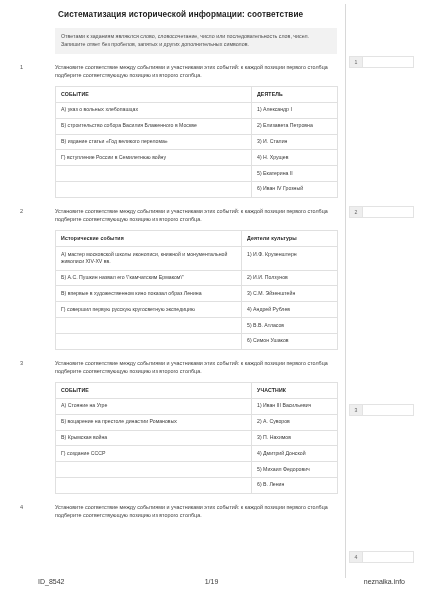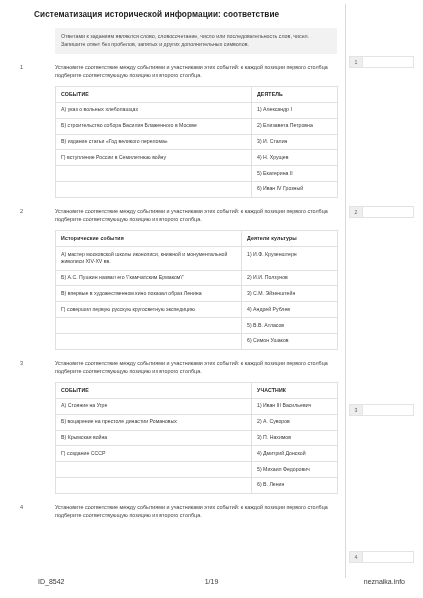--- a/index.html
+++ b/index.html
@@ -39,21 +39,21 @@
     position: absolute;
     left: 345px;
     top: 4px;
     width: 1px;
     height: 574px;
     background: #d8d8d8;
   }
 
   .title {
     margin: 0;
-    padding: 10px 12px 6px 34px;
+    padding: 10px 12px 6px 58px;
     font-size: 8.2px;
     font-weight: bold;
     letter-spacing: .1px;
     color: #1d1d1d;
     line-height: 1.25;
   }
 
   .instruction {
     margin: 2px 8px 0 55px;
     background: #f2f2f2;

